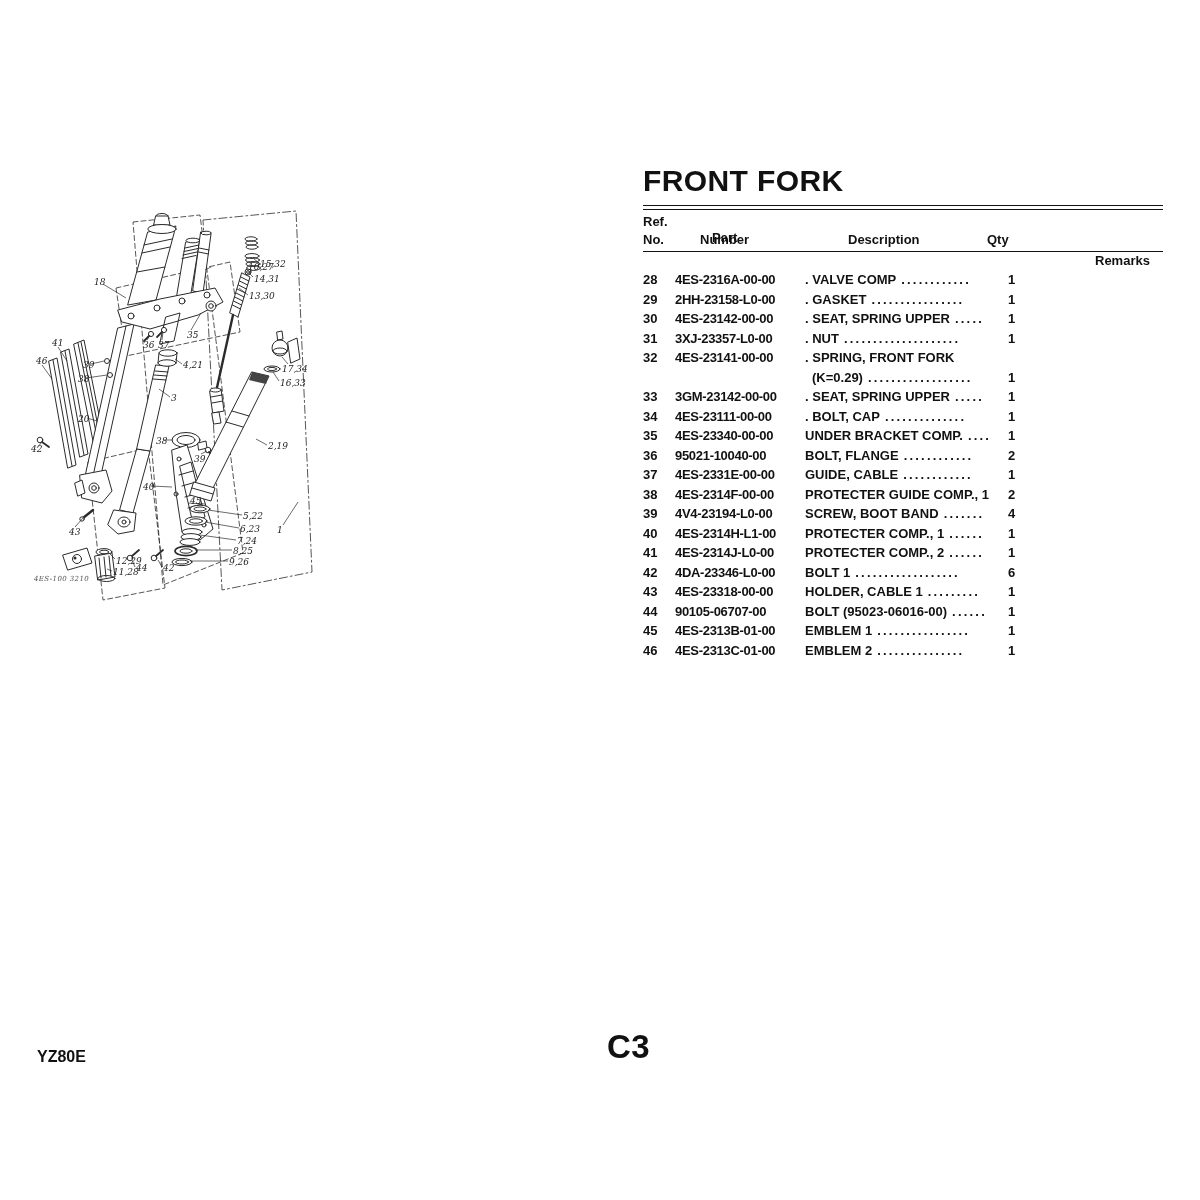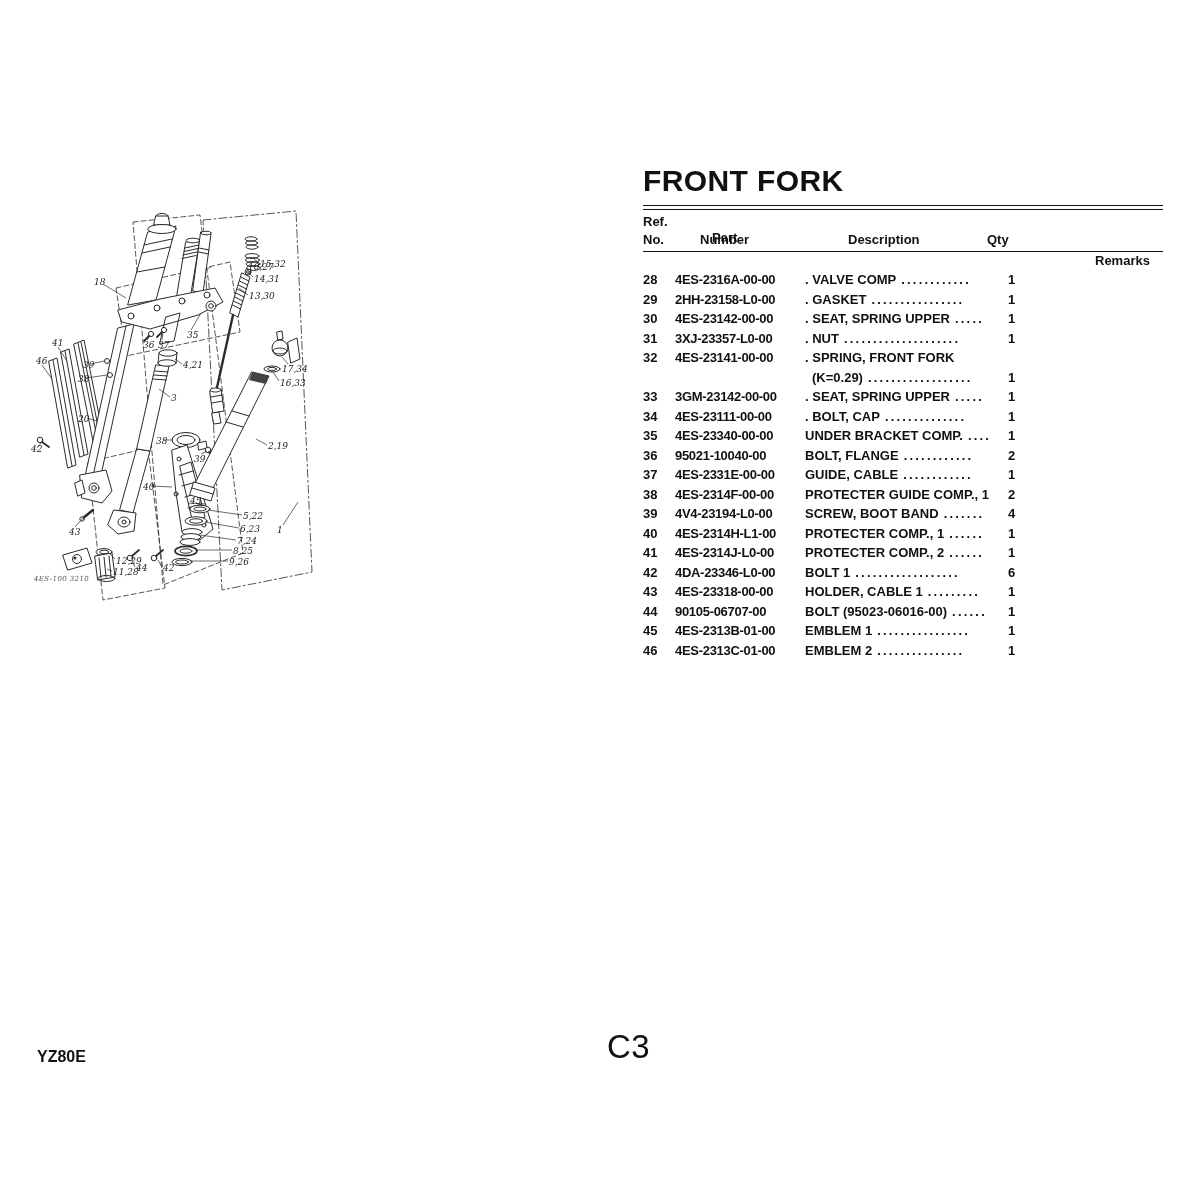--- a/index.html
+++ b/index.html
@@ -30,21 +30,21 @@
         white-space:nowrap;}
   .prow span{position:absolute;top:0;}
   .c-ref{left:0;}  .c-part{left:32px;letter-spacing:-.3px;}
   .c-desc{left:162px;width:196px;overflow:hidden;}
   .c-desc.indent{left:169px;}
   .dots{letter-spacing:2.2px;padding-left:5px;}
   .c-qty{left:365px;}
 
   
   .model-code{position:absolute;left:37px;top:1048px;font-size:16px;font-weight:bold;}
-  .page-number{position:absolute;left:607px;top:1028px;font-size:33px;font-weight:normal;
+  .page-number{position:absolute;left:607px;top:1028px;font-size:33px;font-weight:bold;
                letter-spacing:.5px;}
 </style>
 </head>
 <body>
 
 <div class="page">
 
   <div class="diagram">
     <svg viewBox="0 0 312 400" width="312" height="400">
       <g stroke="#2b2b2b" fill="none" stroke-width="1" stroke-linejoin="round" stroke-linecap="round">

